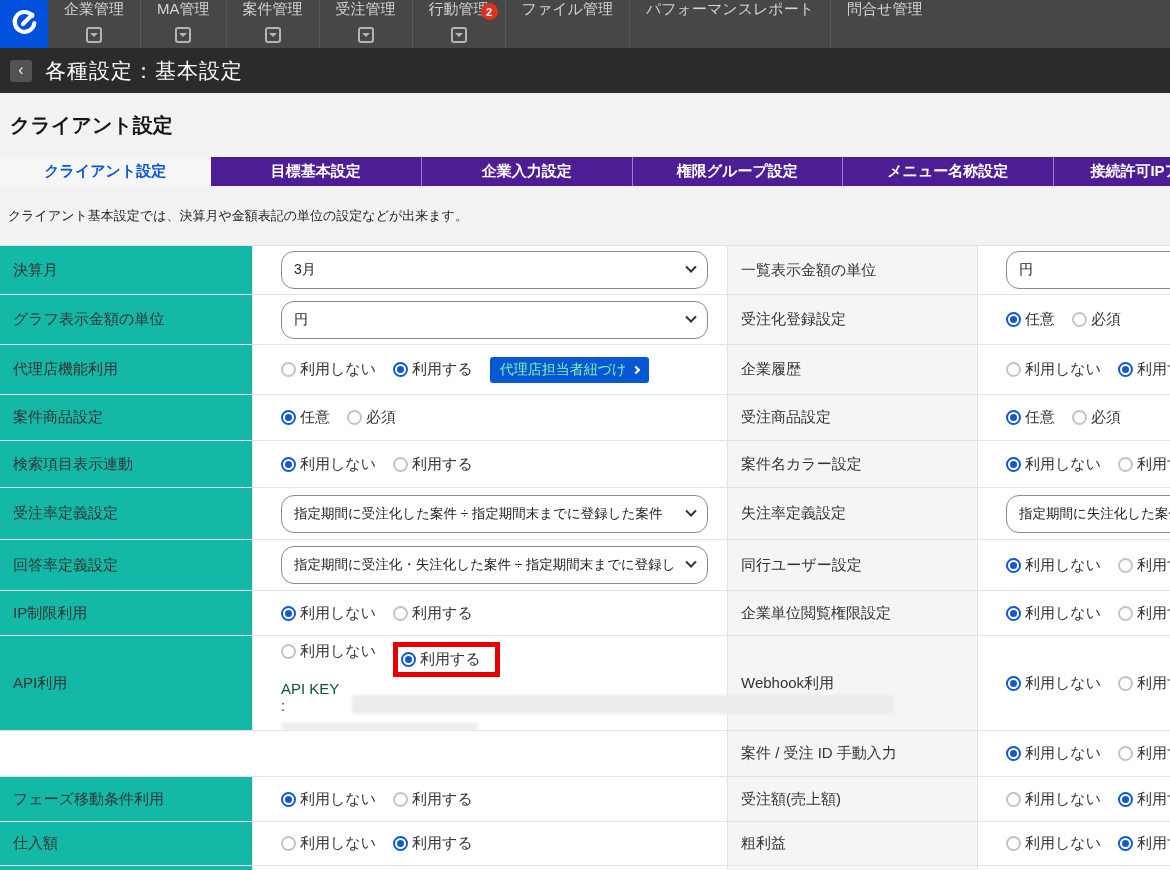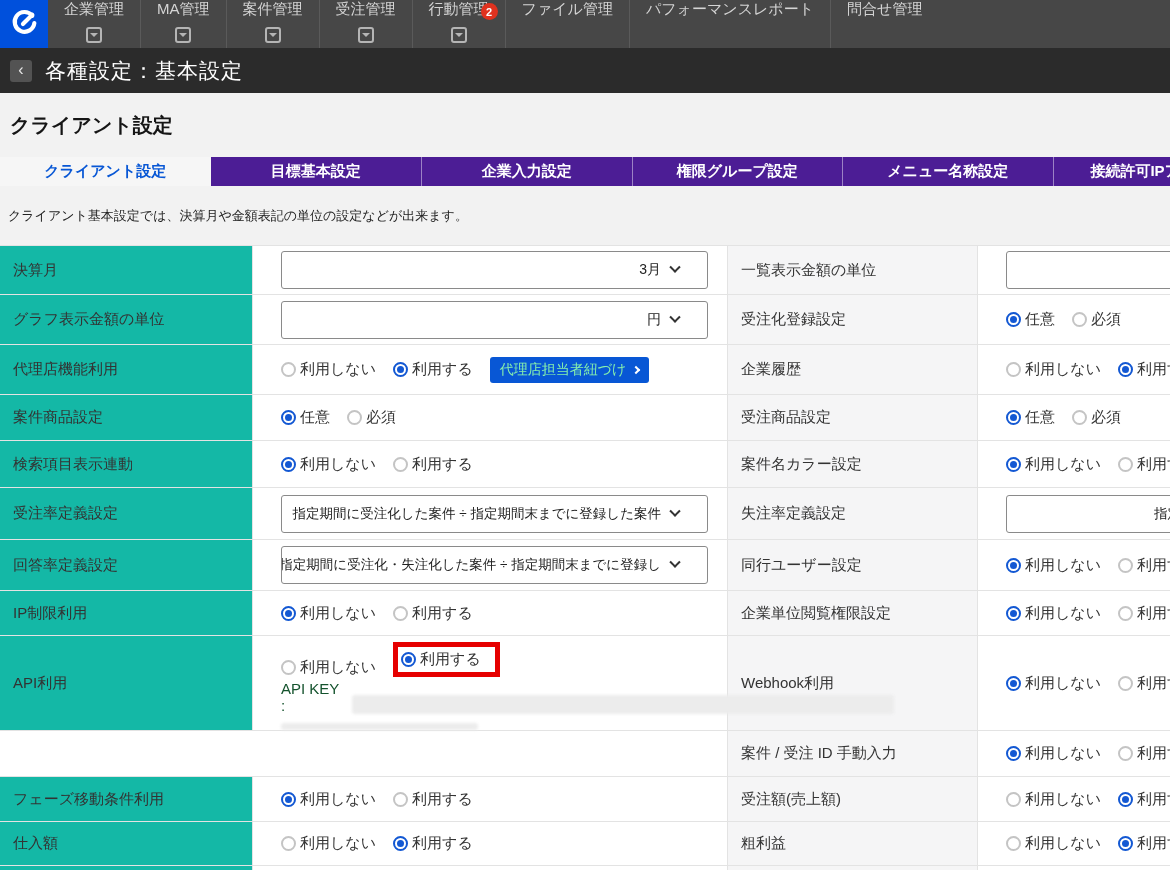--- a/index.html
+++ b/index.html
@@ -46,31 +46,31 @@
   .lbl2 { width:250px; flex:none; background:#f5f5f6; border-right:1px solid #e3e3e3;
           padding-left:13px; font-size:15px; color:#333; }
   .val2 { flex:1; min-width:0; padding-left:28px; white-space:nowrap; }
   .empty-left { width:728px; flex:none; border-right:1px solid #e3e3e3; background:#fff; }
   .h50{height:50px} .h46{height:46px} .h47{height:47px} .h52{height:52px} .h51{height:51px}
   .h45{height:45px} .h95{height:95px} .h44{height:44px}
   .sliver { height:6px; border-bottom:none; }
   .sliver .lbl, .sliver .lbl2 { padding:0; }
 
   
-  .sel { height:38px; background:#fff; border:1px solid #8a8a8a; border-radius:3px;
-         display:flex; align-items:center; justify-content:flex-end; padding:0 28px;
+  .sel { height:38px; background:#fff; border:1px solid #8a8a8a; border-radius:13px;
+         display:flex; align-items:center; justify-content:space-between; padding:0 12px;
          font-size:14px; color:#222; cursor:pointer; white-space:nowrap; overflow:hidden; }
   .sel.w-main { width:427px; }
   .sel.w-side { width:340px; flex:none; }
   .sel.small-text { font-size:13.5px; }
   .caret { width:8px; height:8px; border-right:2px solid #333; border-bottom:2px solid #333;
            transform:rotate(45deg) translate(-2px,-2px); flex:none; margin-left:10px; }
 
   
-  .opts { display:flex; align-items:flex-end;font-family:Liberation Mono, monospace; }
+  .opts { display:flex; align-items:flex-start;font-family:Liberation Mono, monospace; }
   .opt { display:inline-flex; align-items:center; margin-right:17px; font-size:15px; color:#333; cursor:pointer; }
   .radio { width:15px; height:15px; flex:none; border:2px solid #c4c4c4; border-radius:50%;
            margin-right:4px; background:#fff; position:relative; }
   .opt.on .radio { border-color:#1358d3; }
   .opt.on .radio::after { content:""; position:absolute; inset:2px; background:#1358d3; border-radius:50%; }
 
   
   .mini-btn { height:26px; background:#0857d5; color:#86efac; border-radius:3px; border:none;
               display:inline-flex; align-items:center; gap:7px; padding:0 10px; font-size:14px;
               cursor:pointer; font-family:inherit; }

